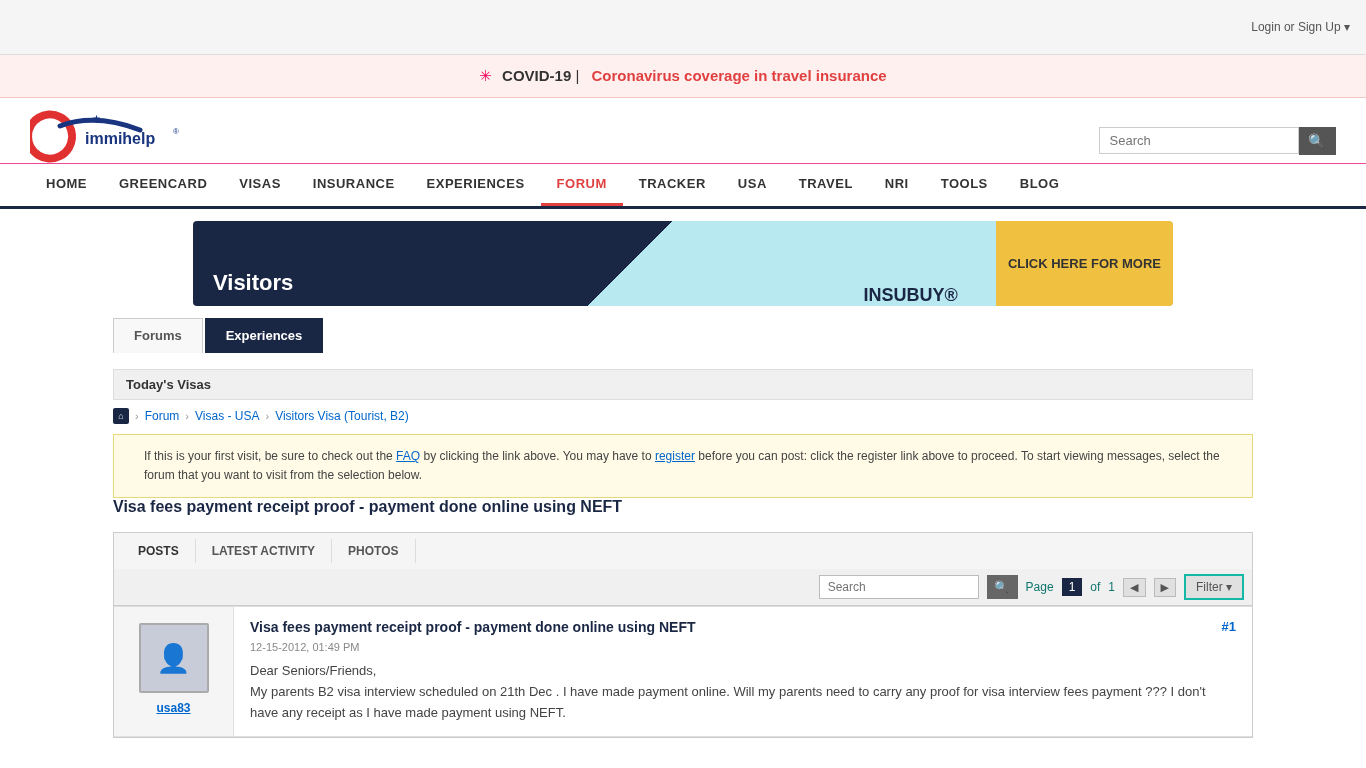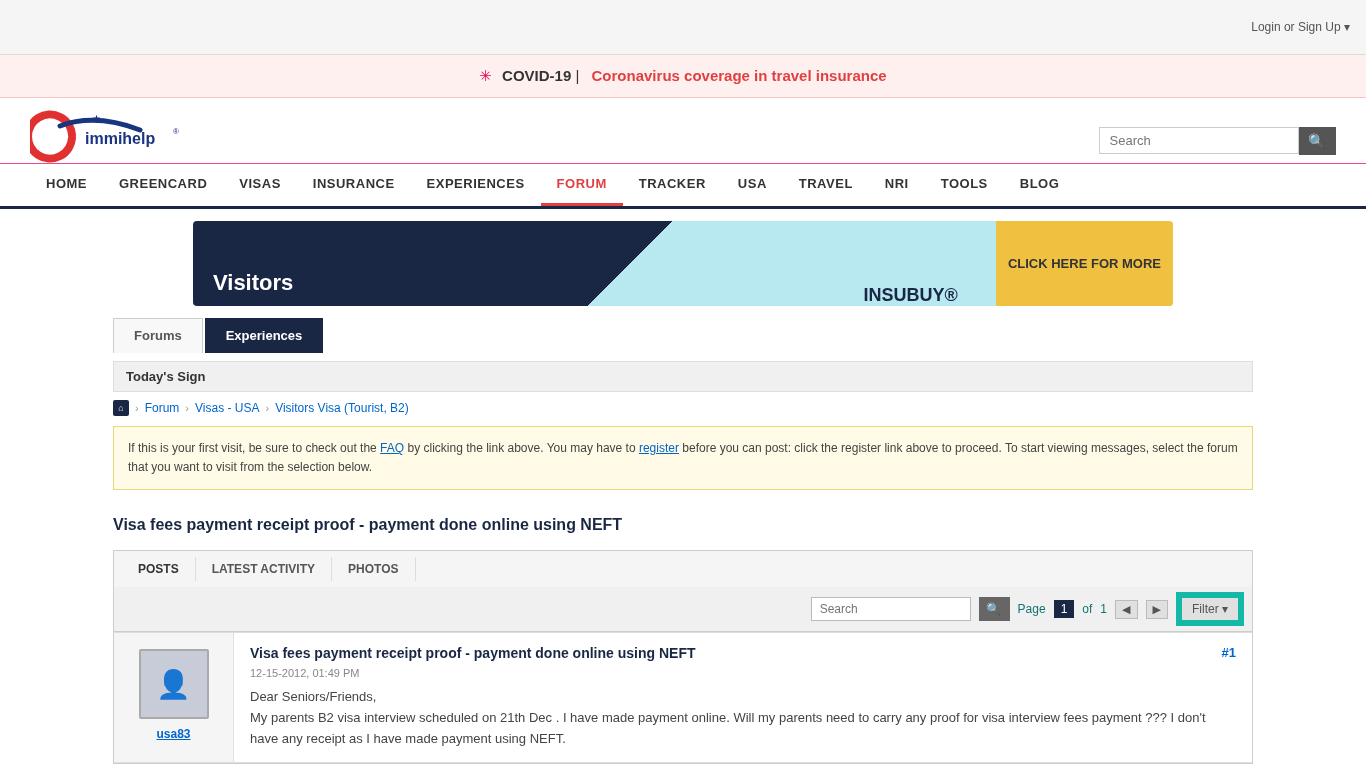--- a/index.html
+++ b/index.html
@@ -118,21 +118,21 @@
       font-weight: bold;
       color: #333;
       white-space: nowrap;
     }
     .insubuy-logo { color: #1a2744; font-size: 18px; font-weight: bold; margin-right: 8px; }
 
     
     .main-content { max-width: 1200px; margin: 0 auto; padding: 0 30px; }
 
     
-    .forum-tabs { display: flex; gap: 2px; margin-bottom: 8px; margin-top: 10px; }
+    .forum-tabs { display: flex; gap: 2px; margin-bottom: 16px; margin-top: 10px; }
     .forum-tab {
       padding: 9px 20px;
       font-size: 13px;
       font-weight: bold;
       cursor: pointer;
       border: 1px solid #ccc;
       background: #fff;
       color: #555;
       text-decoration: none;
       display: inline-block;
@@ -177,24 +177,24 @@
       justify-content: center;
       color: #fff;
       font-size: 9px;
       border-radius: 2px;
     }
 
     
     .info-box {
       background: #fffbe6;
       border: 1px solid #e8d87a;
-      padding: 12px 14px;
+      padding: 12px 30px;
       font-size: 12px;
       color: #444;
-      margin-bottom: 26px;
+      margin-bottom: 0;
       line-height: 1.6;
     }
     .info-box a { color: #0066cc; }
 
     
     .thread-title {
       font-size: 16px;
       font-weight: bold;
       color: #1a2744;
       margin-bottom: 16px;
@@ -264,21 +264,21 @@
     .page-nav-btn {
       background: #e0e0e0;
       border: 1px solid #bbb;
       padding: 2px 6px;
       cursor: pointer;
       font-size: 11px;
       color: #555;
     }
     .filter-btn {
       background: #e0e0e0;
-      border: 6px solid #14b8a6;
+      border: 2px solid #14b8a6;
       padding: 4px 10px;
       cursor: pointer;
       font-size: 12px;
       color: #555;
     }
 
     
     .post-area {
       border: 1px solid #ccc;
       border-top: 1px solid #ddd;
@@ -444,21 +444,21 @@
   </div>
 </div>
 
 <div class="main-content">
 
   <div class="forum-tabs">
     <a href="#" class="forum-tab">Forums</a>
     <a href="#" class="forum-tab active">Experiences</a>
   </div>
 
-  <div class="todays-posts">Today's Sign</div>
+  <div class="todays-posts">Today's Visas</div>
 
   <div class="breadcrumb">
     <span class="home-icon">⌂</span>
     <span class="sep">›</span>
     <a href="#">Forum</a>
     <span class="sep">›</span>
     <a href="#">Visas - USA</a>
     <span class="sep">›</span>
     <a href="#">Visitors Visa (Tourist, B2)</a>
   </div>

